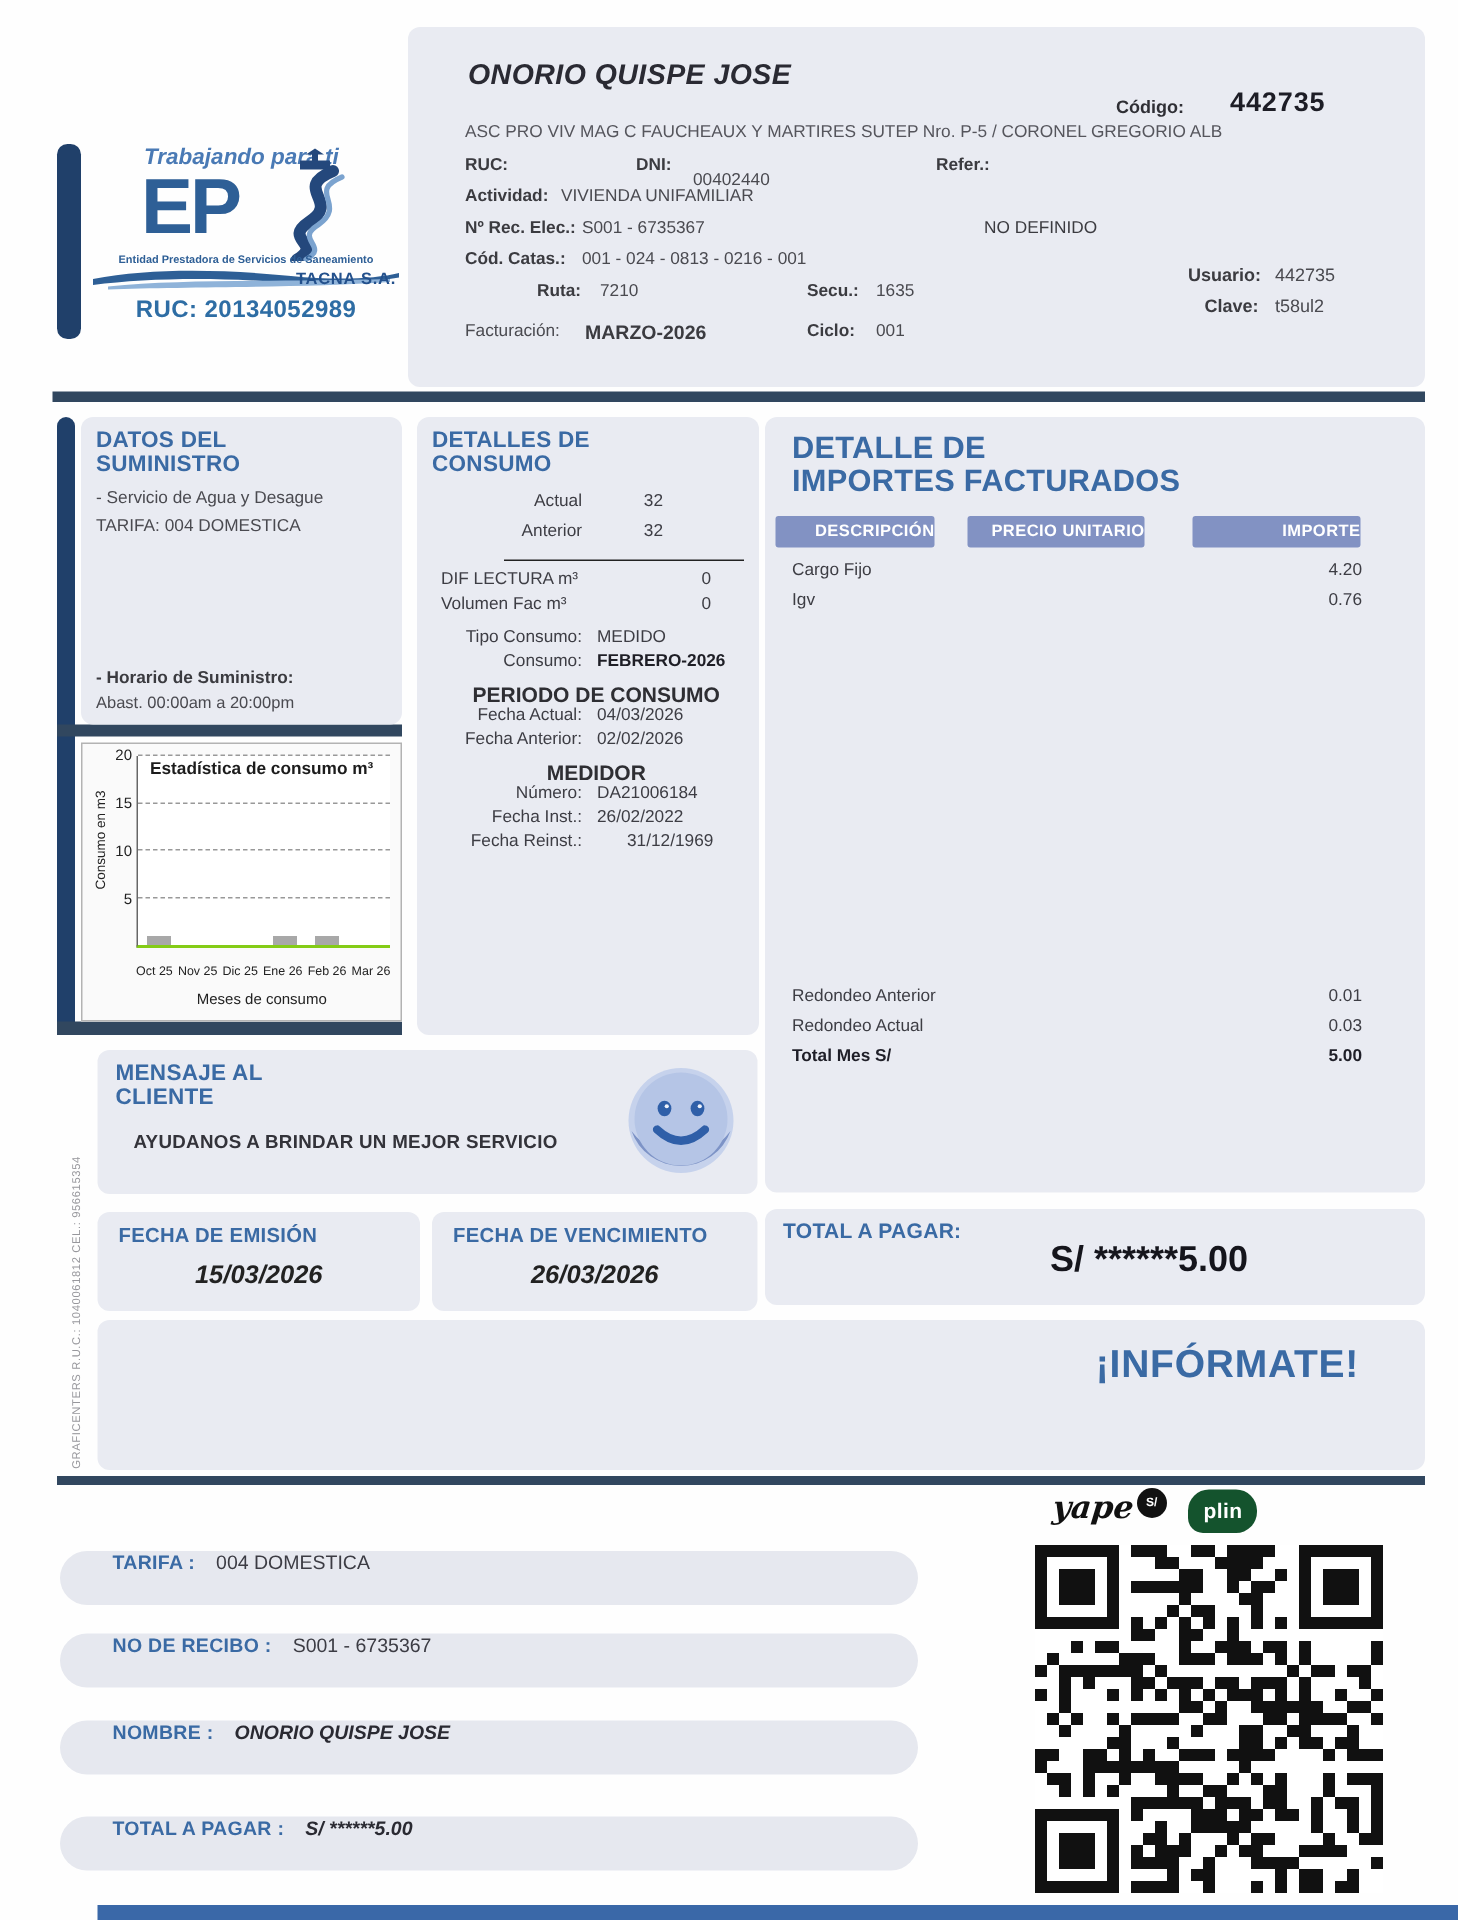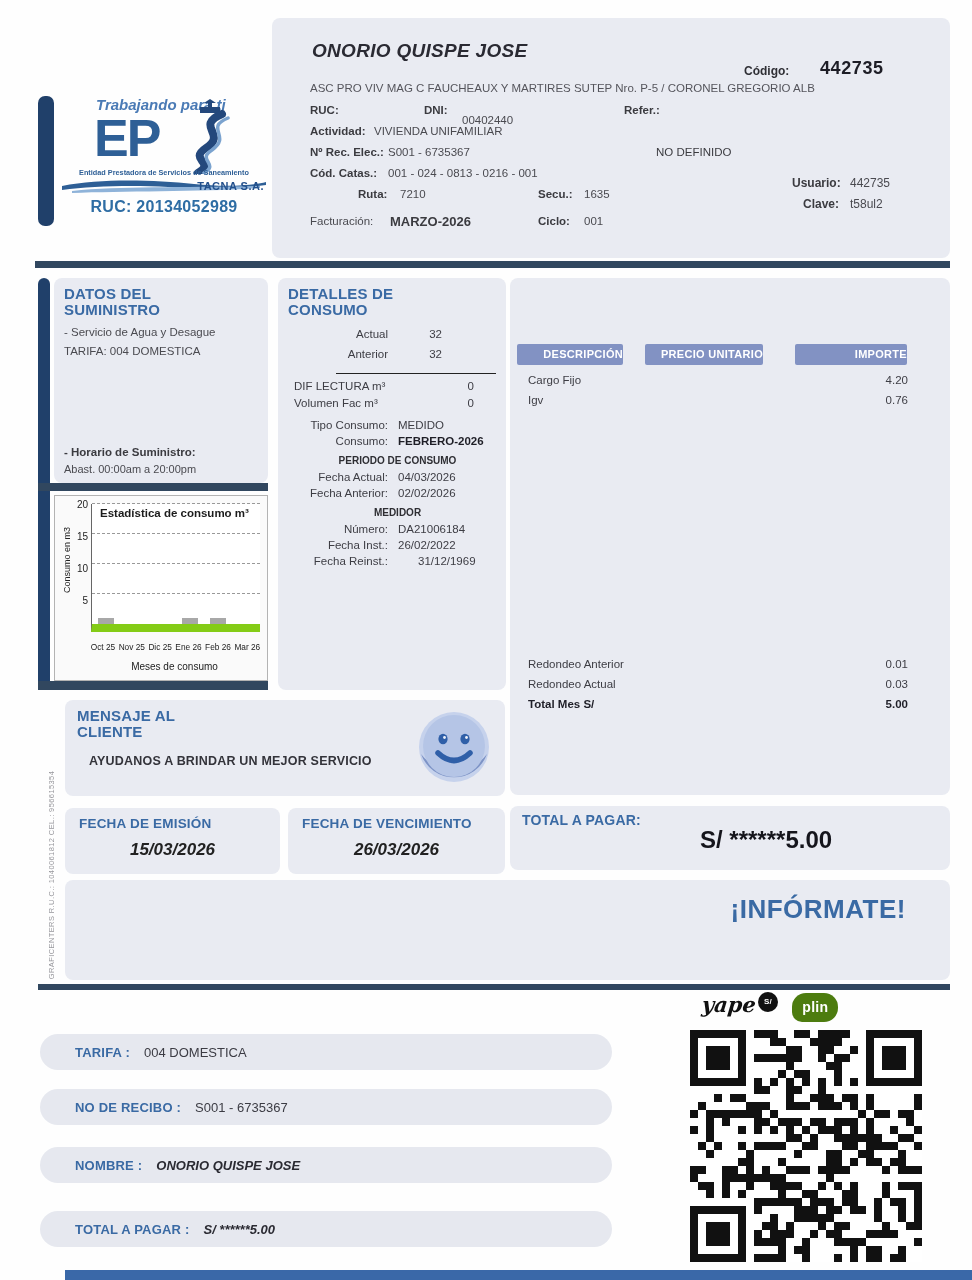--- a/index.html
+++ b/index.html
@@ -26,65 +26,65 @@
   
   .hdr-name { font-size:19px; font-weight:bold; font-style:italic; color:#2a2a33; letter-spacing:.3px; }
   .hdr-cod-lab { font-size:12px; font-weight:bold; color:#2f2f35; }
   .hdr-cod-val { font-size:18px; font-weight:bold; color:#1d1d26; letter-spacing:.6px; }
   .hdr-addr { font-size:11.5px; color:#55555c; }
 
   
   .chart-box { background:#fafafa; border:1px solid #b3b3b3; }
   .chart-title { font-size:11.5px; font-weight:bold; color:#1c1c1c; white-space:nowrap; }
   .chart-plot { position:absolute; left:36px; top:8px; right:7px; bottom:48px; background:#fff;
-                border-left:1px solid #666; border-bottom:8px solid #84cc16;padding-left:24px; }
+                border-left:1px solid #666; border-bottom:2px solid #84cc16;padding-left:24px; }
   .gridline { position:absolute; left:0; right:0; border-top:1px dashed #999; }
   .ytick { position:absolute; right:1px; transform:translateY(50%); font-size:10px; color:#222;margin-left:40px; }
   .chart-bars { position:absolute; left:0; right:0; top:0; bottom:0; display:flex; align-items:flex-end; justify-content:space-around; }
   .bar { width:16px; background:#a8a8a8; }
   .chart-xlabels { display:flex; justify-content:space-around; font-size:8.3px; color:#222; white-space:nowrap; }
   .chart-xlabel { font-size:10px; color:#222; text-align:center; }
   .chart-ylabel { font-size:9px; color:#222; transform:rotate(-90deg); transform-origin:center; white-space:nowrap; }
 
   
   .c-row { position:absolute; left:8px; right:8px; display:flex; font-size:11.5px; color:#3d3d44; }
   .c-lab-r { flex:0 0 112px; text-align:right; padding-right:10px; }
   .c-val-l { flex:1; text-align:left; }
   .c-val-r { flex:0 0 68px; text-align:right; padding-right:24px; }
   .c-lab-l { flex:1; text-align:left; padding-left:8px; }
-  .c-center { position:absolute; left:0; right:0; text-align:center; font-size:10px; font-weight:bold; color:#2e2e33;margin-left:11px; }
+  .c-center { position:absolute; left:0; right:0; text-align:center; font-size:14px; font-weight:bold; color:#2e2e33;margin-left:11px; }
 
   
   .imp-chip { position:absolute; height:21px; background:#8292c3; color:#fff; font-weight:bold;
               font-size:11px; text-align:right; line-height:21px; letter-spacing:.3px; border-radius:2px; }
   .imp-row { position:absolute; left:18px; right:42px; display:flex; justify-content:space-between;
              font-size:11.5px; color:#3d3d44; }
 
   
   .msg-text { font-size:12.5px; font-weight:bold; color:#33333a; letter-spacing:.2px; }
   .date-title { font-size:13.5px; font-weight:bold; color:#3a6aa4; letter-spacing:.2px; }
   .date-val { font-size:17px; font-weight:bold; font-style:italic; color:#222; }
   .total-val { font-size:24px; font-weight:bold; color:#15151c; }
   .informate { font-size:26px; font-weight:bold; color:#3a6aa4; letter-spacing:.5px; }
 
   
   .pill { position:absolute; left:40px; width:572px; height:36px; background:#e6e8ef; border-radius:18px;
-          display:flex; align-items:center; padding-left:35px; }
+          display:flex; align-items:flex-start; padding-left:35px; }
   .pill-lab { font-size:13px; font-weight:bold; color:#3a6aa4; letter-spacing:.2px; }
   .pill-val { font-size:13px; color:#3c3c44; margin-left:14px; }
   .pill-val.it { font-style:italic; font-weight:bold; color:#2a2a32; }
 
   .side-note { font-size:7.5px; color:#97979c; white-space:nowrap; letter-spacing:.4px; }
 
   .yape-text { font-family:"DejaVu Serif", serif; font-style:italic; font-weight:bold; font-size:21px;
                color:#111; transform:skewX(-6deg); display:inline-block; }
   .yape-circle { display:inline-block; width:20px; height:20px; background:#111; border-radius:50%;
                  color:#fff; font-size:8px; font-weight:bold; text-align:center; line-height:20px;
                  vertical-align:top; margin-left:2px; }
-  .plin-badge { display:inline-block; background:#4d7c0f; color:#fff; font-weight:bold; font-size:14px;
+  .plin-badge { display:inline-block; background:#14532d; color:#fff; font-weight:bold; font-size:14px;
                 padding:6px 10px 7px; border-radius:14px 14px 14px 10px; letter-spacing:.3px; }
 </style>
 </head>
 <body>
 
 <div class="page">
 
   <div class="abs navy-strip" style="left:38px; top:96px; width:16px; height:130px;"></div>
   <div class="abs" style="left:58px; top:96px; width:212px; height:130px;">
     <div class="logo-tagline abs" style="left:38px; top:0;">Trabajando para ti</div>
@@ -240,20 +240,24 @@
         <span class="c-lab-r">Fecha Inst.:</span>
         <span class="c-val-l">26/02/2022</span>
       </div>
     <div class="c-row" style="top:277px;gap:20px;">
         <span class="c-lab-r">Fecha Reinst.:</span>
         <span class="c-val-l">31/12/1969</span>
       </div>
   </div>
 
   <div class="abs panel" style="left:510px; top:278px; width:440px; height:517px;">
+    <div class="sec-title abs" style="left:18px; top:10px; font-size:20.5px;">
+      <div>DETALLE DE</div>
+      <div>IMPORTES FACTURADOS</div>
+    </div>
     <div class="imp-chip" style="left:7px; top:66px; width:106px;">DESCRIPCIÓN</div>
     <div class="imp-chip" style="left:135px; top:66px; width:118px;">PRECIO UNITARIO</div>
     <div class="imp-chip" style="left:285px; top:66px; width:112px;">IMPORTE</div>
 
     <div class="imp-row" style="top:96px;">
         <span>Cargo Fijo</span>
         <span>4.20</span>
       </div>
     <div class="imp-row" style="top:116px;">
         <span>Igv</span>

